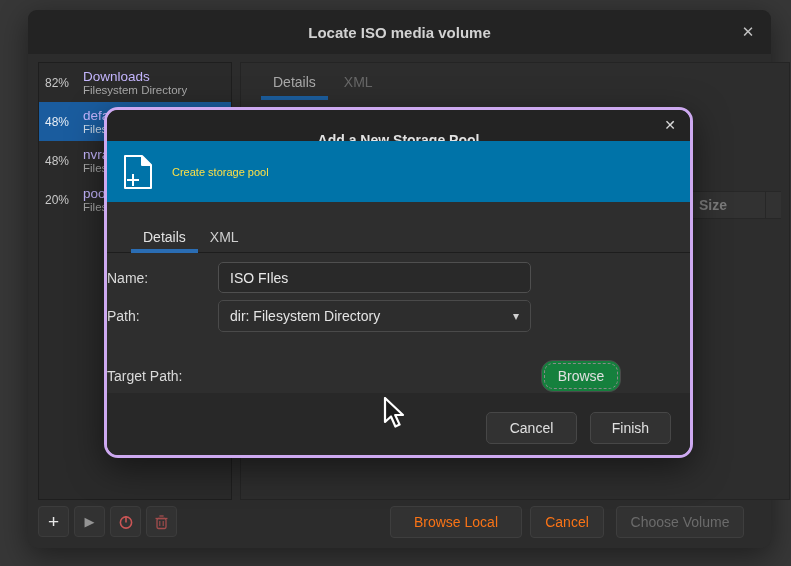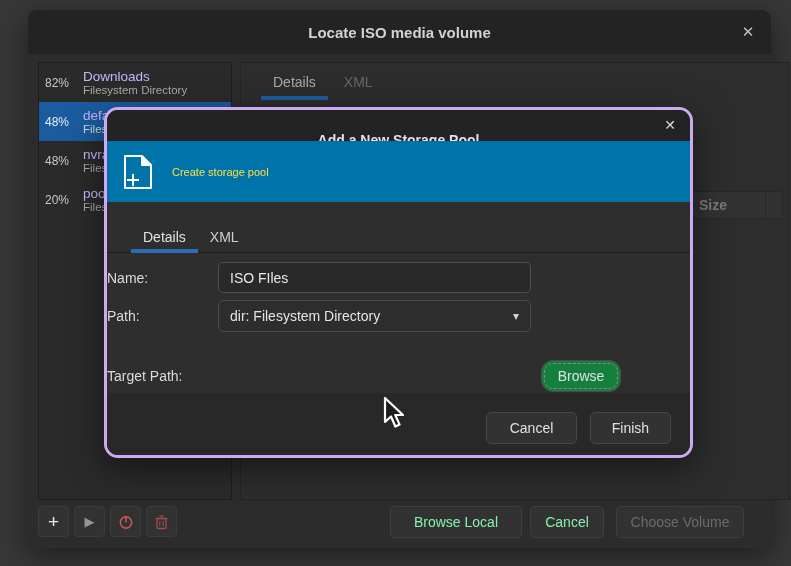--- a/index.html
+++ b/index.html
@@ -59,21 +59,21 @@
     background:#323232; border:1px solid #3c3c3c; border-radius:4px;
     display:flex; align-items:center; justify-content:center;
   }
   .glyph-plus { color:#e8e8e8; font-size:19px; line-height:1; font-weight:normal; }
   .glyph-play { color:#949494; font-size:13px; line-height:1; }
 
   .action-btn {
     position:absolute; top:496px; height:32px;
     background:#323232; border:1px solid #3e3e3e; border-radius:4px;
     display:flex; align-items:center; justify-content:center;
-    font-size:14px; color:#86efac;
+    font-size:14px; color:#f97316;
   }
   .action-btn.disabled { color:#6b6b6b; }
 
   
   .dialog {
     position:absolute; left:104px; top:107px; width:589px; height:351px;
     border:3px solid #cda9f0; border-radius:14px; background:#282828;
     box-shadow:0 10px 34px rgba(0,0,0,.5); overflow:hidden;
   }
   .dlg-titlebar {

